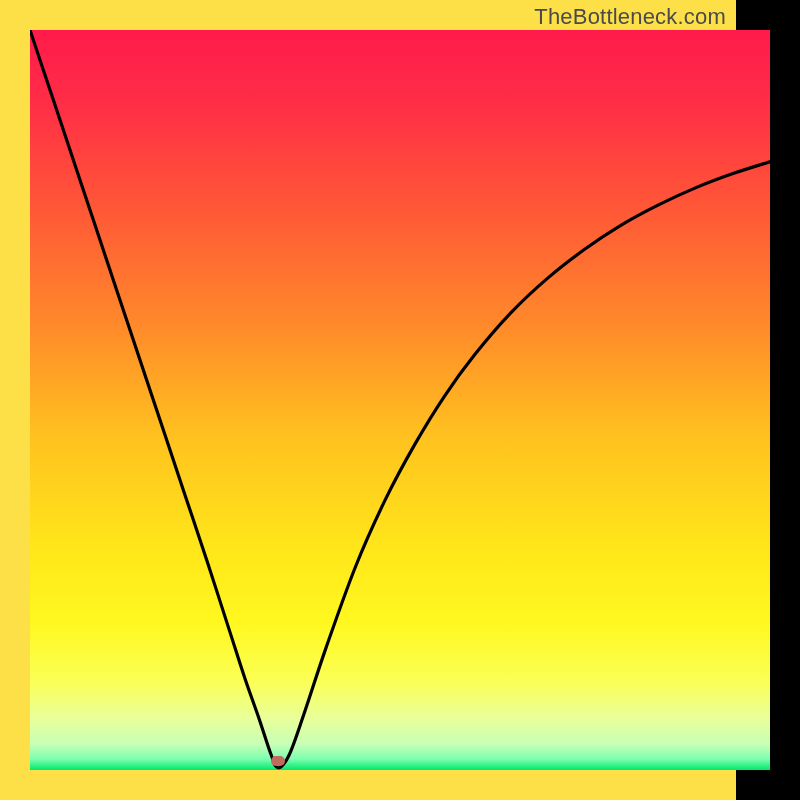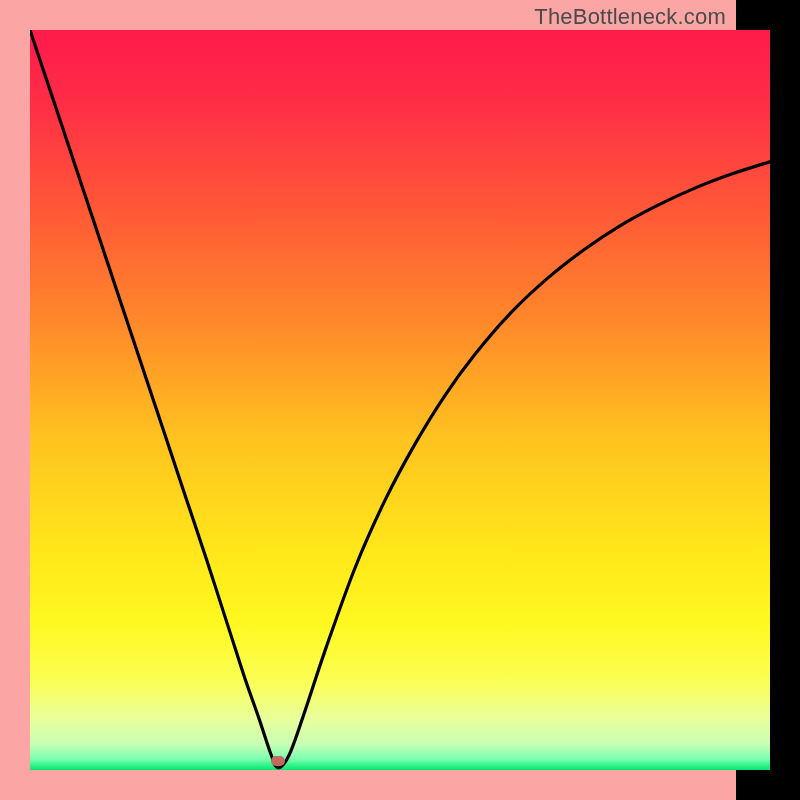--- a/index.html
+++ b/index.html
@@ -10,21 +10,21 @@
     overflow: hidden;
     background: #000;
     font-family: Arial, Helvetica, sans-serif;
   }
   .frame {
     position: absolute;
     left: 0;
     top: 0;
     width: 736px;
     height: 800px;
-    background: #fca5a5;
+    background: #fde047;
   }
   .plot-area {
     position: absolute;
     left: 30px;
     top: 30px;
     width: 740px;
     height: 740px;
     overflow: hidden;
   }
   .gradient {

